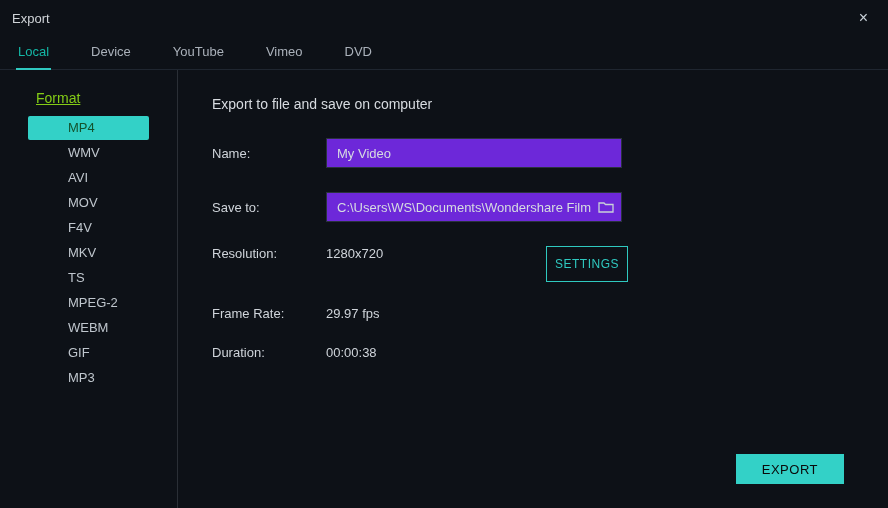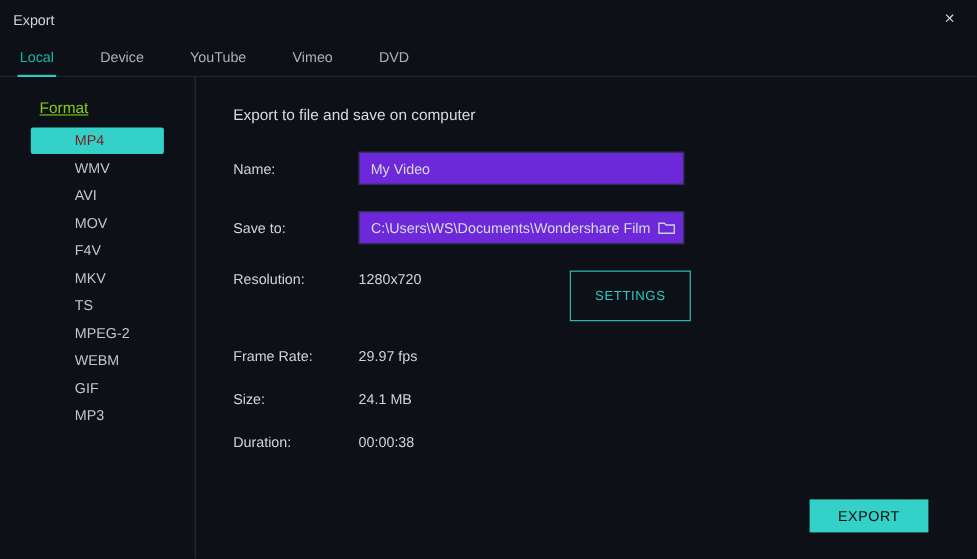--- a/index.html
+++ b/index.html
@@ -11,37 +11,37 @@
 
 .tabs { height: 34px; display: flex; align-items: center; padding: 0 16px; border-bottom: 1px solid #1f2630; gap: 38px; }
 .tab { color: #aab1ba; font-size: 13px; padding: 8px 2px 9px; cursor: pointer; border-bottom: 2px solid transparent; }
 .tab.active { color: #14b8a6; border-bottom: 2px solid #2fc9c0; }
 
 .body { display: flex; height: calc(508px - 36px - 34px); }
 
 .sidebar { width: 178px; border-right: 1px solid #2a2f36; padding: 20px 0 0 0; }
 .format-header { padding: 0 0 10px 36px; color: #84cc16; font-size: 14px; text-decoration: underline; }
 .sidebar-item { height: 24px; line-height: 24px; padding-left: 40px; color: #bfc6cd; font-size: 13px; cursor: pointer; margin: 0 28px 1px 28px; border-radius: 2px; }
-.sidebar-item.selected { background: #33d1c7; color: #7f1d1d; }
+.sidebar-item.selected { background: #33d1c7; color: #14532d; }
 
 .main { flex: 1; padding: 26px 44px 0 34px; position: relative; }
 .main-heading { color: #d7dbe0; font-size: 14px; margin-bottom: 26px; }
 
 .row { display: flex; align-items: center; margin-bottom: 24px; }
 .row-label { width: 114px; color: #cfd4da; font-size: 13px; }
 .row-value { color: #cfd4da; font-size: 13px; }
 
 .text-input { background: #6d28d9; border: 1px solid #2a323d; color: #d6dbe1; font-size: 13px; height: 30px; padding: 0 10px; width: 296px; outline: none; }
 
 .save-wrap { position: relative; width: 296px; }
 .save-input { width: 296px; padding-right: 30px; }
 .folder-icon { position: absolute; right: 8px; top: 50%; transform: translateY(-50%); display: flex; align-items: center; color: #c9d1d9; cursor: pointer; }
 .folder-icon svg { stroke: #c9d1d9; fill: none; stroke-width: 1.3; }
 
-.settings-btn { border: 1px solid #2fc9c0; color: #2fc9c0; background: transparent; font-size: 12px; letter-spacing: 0.5px; height: 46px; padding: 0 22px; cursor: pointer; margin-left: auto; }
+.settings-btn { border: 1px solid #2fc9c0; color: #2fc9c0; background: transparent; font-size: 12px; letter-spacing: 0.5px; height: 36px; padding: 0 8px; cursor: pointer; margin-left: auto; }
 
 .res-row { display: flex; align-items: flex-start; }
 
 .export-btn { position: absolute; right: 44px; bottom: 24px; background: #33d1c7; color: #0a0a0a; border: none; height: 30px; padding: 0 26px; font-size: 13px; letter-spacing: 0.5px; cursor: pointer; }
 </style>
 </head>
 <body>
 
 <div class="titlebar">
   <span class="titlebar-title">Export</span>
@@ -97,24 +97,20 @@
       <div class="row-label">Resolution:</div>
       <div class="row-value">1280x720</div>
       <button class="settings-btn">SETTINGS</button>
     </div>
 
     <div class="row">
       <div class="row-label">Frame Rate:</div>
       <div class="row-value">29.97 fps</div>
     </div>
 
-    <div class="row">
-      <div class="row-label">Size:</div>
-      <div class="row-value">24.1 MB</div>
-    </div>
 
     <div class="row">
       <div class="row-label">Duration:</div>
       <div class="row-value">00:00:38</div>
     </div>
 
     <button class="export-btn">EXPORT</button>
   </div>
 
 </div>

